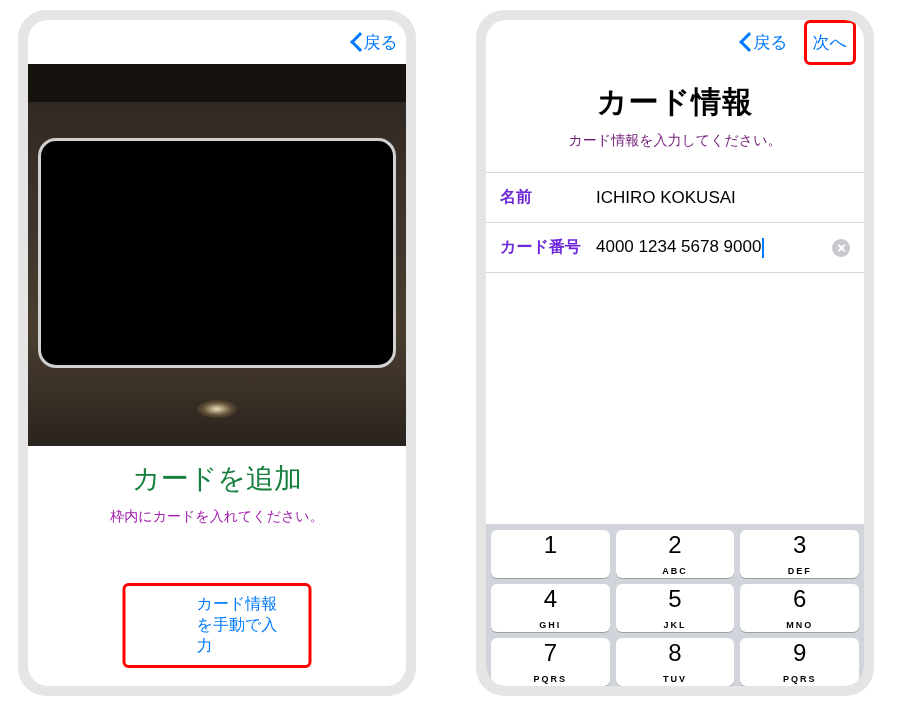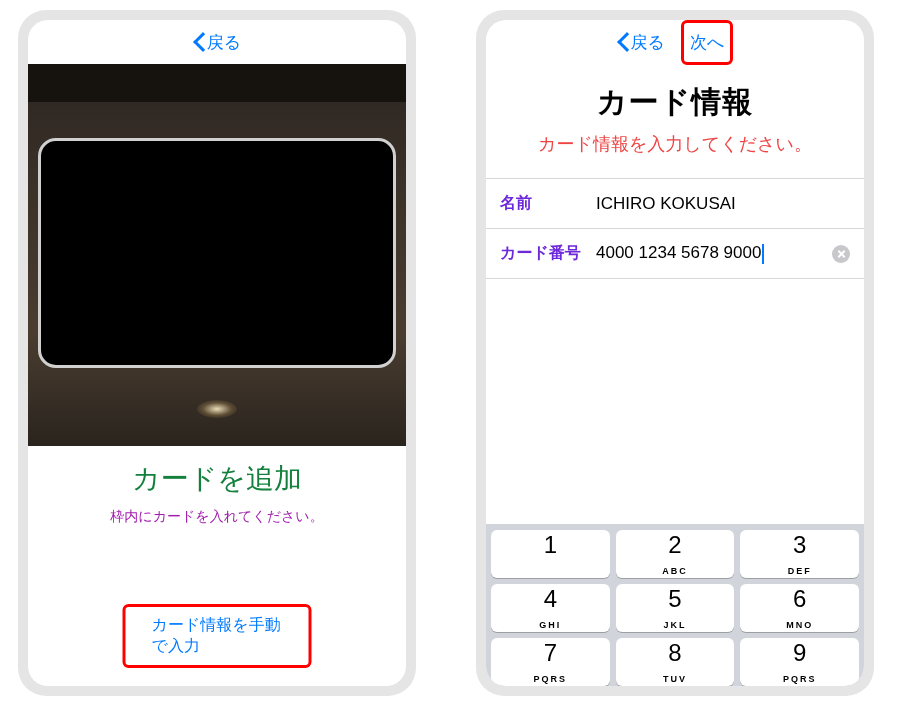--- a/index.html
+++ b/index.html
@@ -29,21 +29,21 @@
       display: flex;
       flex-direction: column;
       position: relative;
     }
 
     
     .navbar {
       height: 44px;
       display: flex;
       align-items: center;
-      justify-content: center;
+      justify-content: flex-end;
       padding: 0 8px;
       flex-shrink: 0;
     }
     .nav-left, .nav-right {
       display: flex;
       align-items: center;
       color: #007aff;
       font-size: 17px;
       cursor: pointer;
     }
@@ -130,37 +130,38 @@
       bottom: 18px;
       left: 50%;
       transform: translateX(-50%);
       border: 3px solid #ff0000;
       border-radius: 6px;
       padding: 8px 26px;
     }
     .manual-entry {
       color: #007aff;
       font-size: 16px;
+      margin-left: 45px;
     }
 
     
     .s2-header {
       text-align: center;
       padding: 18px 16px 22px;
     }
     .s2-title {
       font-size: 30px;
       font-weight: 700;
       color: #000;
       letter-spacing: 1px;
       margin-bottom: 8px;
     }
     .s2-sub {
-      font-size: 18px;
-      color: #ef4444;
+      font-size: 14px;
+      color: #701a75;
       margin-top: 9px;
     }
     .form-rows {
       border-top: 1px solid #d8d8d8;
     }
     .form-row {
       display: flex;
       align-items: center;
       min-height: 50px;
       padding: 0 14px;

